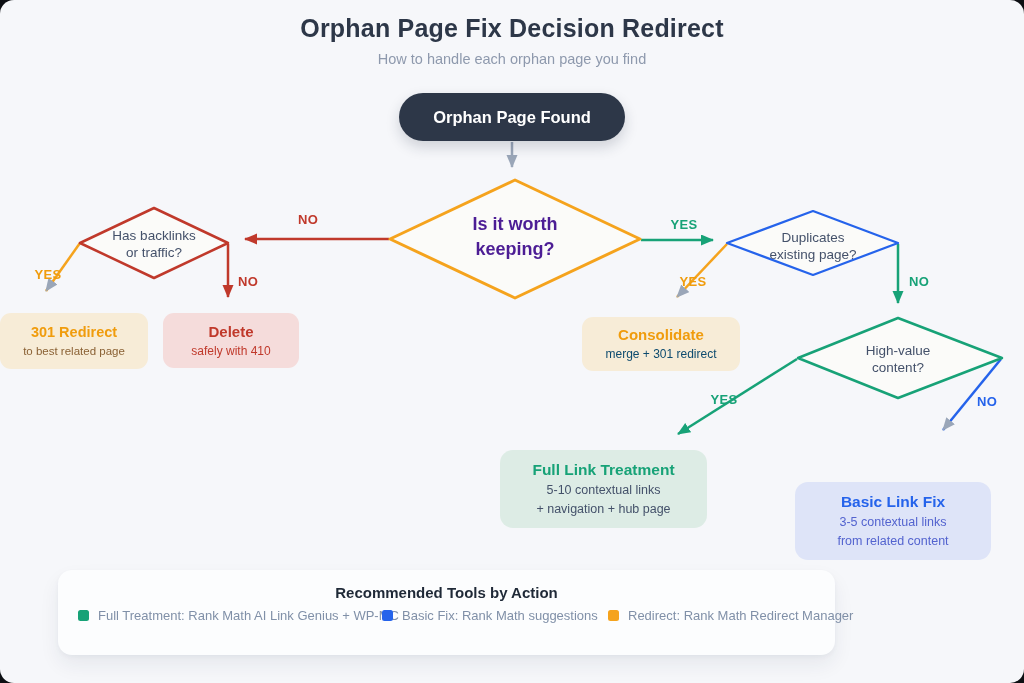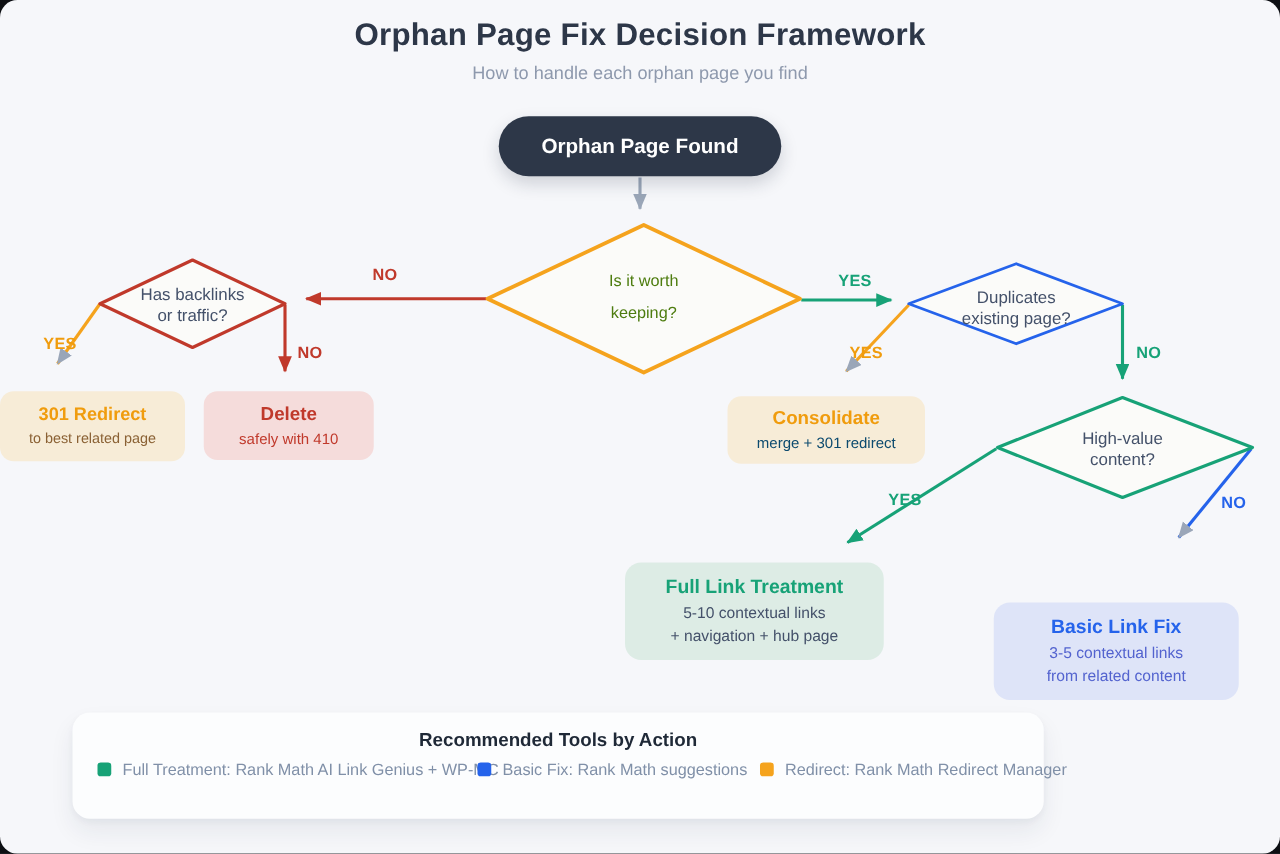--- a/index.html
+++ b/index.html
@@ -18,21 +18,21 @@
     font-size:14.5px;color:#8e99ad;
   }
   .start-pill{
     left:399px;top:93px;width:226px;height:48px;background:#2d3748;
     border-radius:24px;display:flex;align-items:center;justify-content:center;
     color:#ffffff;font-weight:700;font-size:16.5px;
     box-shadow:0 6px 14px rgba(30,40,60,.18);
   }
   svg.flow{position:absolute;left:0;top:0;}
   .dtext{position:absolute;text-align:center;color:#44516a;font-size:13.5px;line-height:17px;pointer-events:none;}
-  .dtext.bold{color:#4d7c0f;font-weight:400;font-size:13px;line-height:25px;}
+  .dtext.bold{color:#4c1d95;font-weight:700;font-size:18px;line-height:25px;}
   .edge-label{position:absolute;font-weight:700;font-size:13px;letter-spacing:.3px;text-align:center;}
   .c-red{color:#c0392b;} .c-green{color:#17a277;} .c-orange{color:#f09c0d;} .c-blue{color:#2563eb;}
   .action{
     position:absolute;border-radius:11px;display:flex;flex-direction:column;
     align-items:center;justify-content:center;text-align:center;gap:3px;
   }
   .action .t{font-weight:700;font-size:15px;}
   .action .s{font-size:12px;line-height:16px;}
   .box-redirect{left:0;top:313px;width:148px;height:56px;background:#f7ecd7;}
   .box-redirect .t{color:#f09c0d;font-size:14.5px;}
@@ -61,21 +61,21 @@
     font-size:13px;color:#8090a8;white-space:nowrap;}
   .swatch{width:11px;height:11px;border-radius:2.5px;flex:none;}
   .sw-green{background:#17a277;} .sw-blue{background:#2563eb;} .sw-orange{background:#f5a31d;}
   .li-full{left:78px;} .li-basic{left:382px;} .li-redirect{left:608px;}
 </style>
 </head>
 <body>
 
 <div class="page">
 
-  <div class="abs page-title">Orphan Page Fix Decision Framework</div>
+  <div class="abs page-title">Orphan Page Fix Decision Redirect</div>
   <div class="abs page-subtitle">How to handle each orphan page you find</div>
 
   <svg class="flow" width="1024" height="683" viewBox="0 0 1024 683">
     <defs>
       <marker id="ah-gray" markerUnits="userSpaceOnUse" markerWidth="15" markerHeight="13" refX="12" refY="5.5" orient="auto">
           <path d="M0,0 L13,5.5 L0,11 Z" fill="#9aa6b8"></path>
         </marker>
       <marker id="ah-red" markerUnits="userSpaceOnUse" markerWidth="15" markerHeight="13" refX="12" refY="5.5" orient="auto">
           <path d="M0,0 L13,5.5 L0,11 Z" fill="#c0392b"></path>
         </marker>

